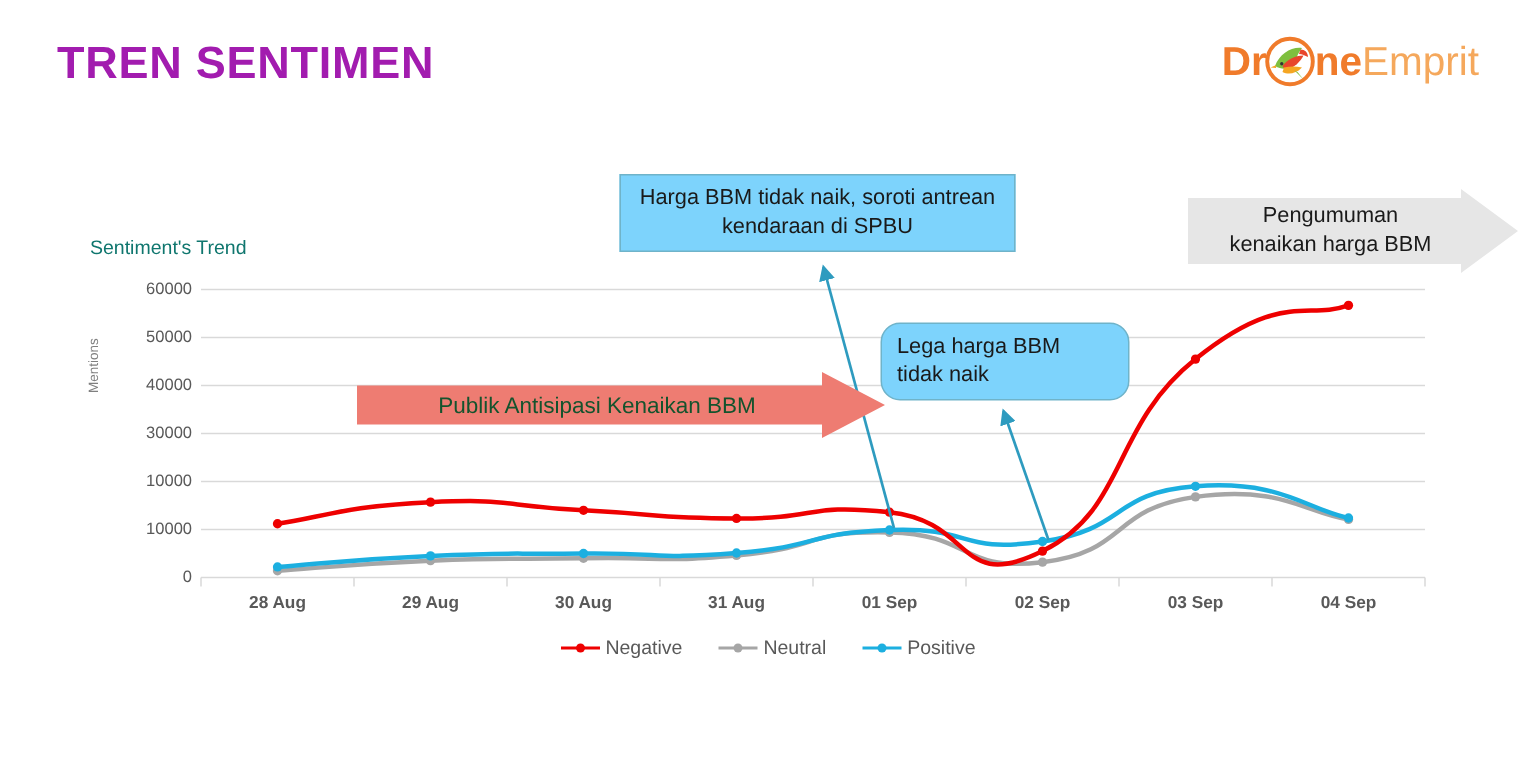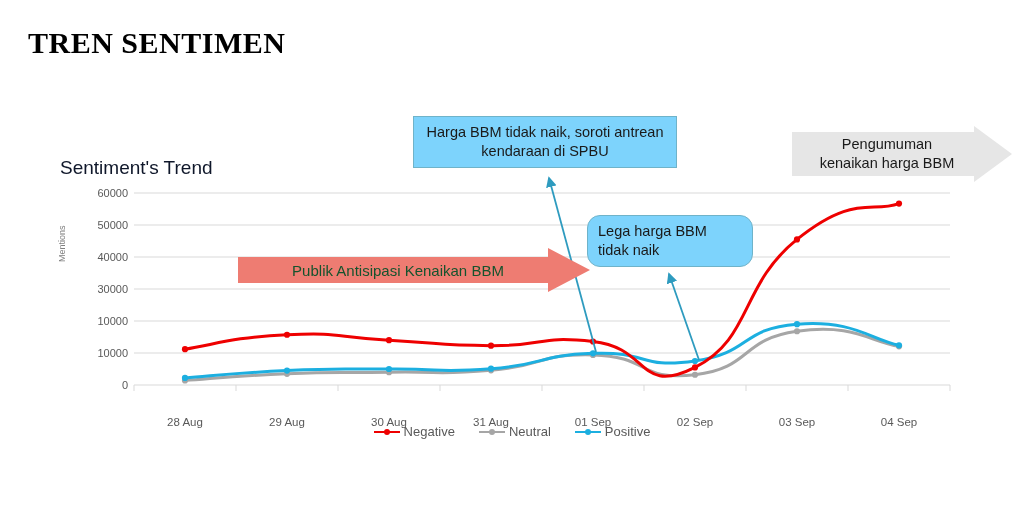--- a/index.html
+++ b/index.html
@@ -12,28 +12,27 @@
     width: 1024px;
     height: 515px;
     background: #ffffff;
     font-family: "Liberation Sans", sans-serif;
     overflow: hidden;
   }
 
   
   #slide-title {
     position: absolute;
-    left: 28px;
+    left: 38px;
     top: 26px;
     font-size: 30px;
     font-weight: bold;
-    color: #000000;
+    color: #a21caf;
     letter-spacing: 0.5px;
     white-space: nowrap;
-    font-family: Liberation Serif, serif;
   }
 
   
   #logo {
     position: absolute;
     right: 38px;
     top: 20px;
     height: 42px;
     display: flex;
     align-items: center;
@@ -58,22 +57,22 @@
     position: absolute;
     left: 0;
     top: 0;
     width: 1024px;
     height: 515px;
   }
   #chart-title {
     position: absolute;
     left: 60px;
     top: 157px;
-    font-size: 19px;
-    color: #0f172a;
+    font-size: 13px;
+    color: #0f766e;
     white-space: nowrap;
   }
   #y-axis-title {
     position: absolute;
     left: 57px;
     top: 262px;
     font-size: 9px;
     color: #808080;
     transform: rotate(-90deg);
     transform-origin: left top;
@@ -91,26 +90,27 @@
   }
   #y-ticks {
     position: absolute;
     left: 68px;
     top: 0;
     width: 60px;
     height: 515px;
   }
   .x-tick {
     position: absolute;
-    top: 416px;
+    top: 396px;
     font-size: 11.5px;
     color: #595959;
     text-align: center;
     transform: translateX(-50%);
     white-space: nowrap;
+    font-weight: bold;
   }
 
   
   #legend {
     position: absolute;
     left: 0;
     top: 424px;
     width: 1024px;
     display: flex;
     justify-content: center;
@@ -214,20 +214,37 @@
 
   svg { display: block; }
 </style>
 </head>
 <body>
 
 <div id="slide">
 
   <div id="slide-title">TREN SENTIMEN</div>
 
+  <div id="logo">
+    <span class="logo-dr">Dr</span>
+    <span class="logo-bird">
+      <svg width="34" height="34" viewBox="0 0 34 34">
+        <circle cx="17" cy="17" r="15.2" fill="none" stroke="#F07B2B" stroke-width="2.6"></circle>
+        <path d="M7 20 C10 12, 18 7, 25 8 C22 12, 21 15, 20 19 C17 22, 12 23, 7 20 Z" fill="#7FBF3F"></path>
+        <path d="M12 20 C15 16, 20 13, 26 13 C24 17, 20 21, 14 23 Z" fill="#E8452C"></path>
+        <path d="M13 21 C17 20, 21 20, 25 21 C21 25, 16 26, 12 24 Z" fill="#F5A623"></path>
+        <path d="M24 9 C27 9, 29 11, 29 14 C27 13, 25 12, 23 12 Z" fill="#E8452C"></path>
+        <circle cx="11.5" cy="18.5" r="1.1" fill="#333"></circle>
+        <path d="M7.5 19.5 L4 21 L7.8 21.4 Z" fill="#F5A623"></path>
+        <path d="M20 23 L26 29 L22 24 Z" fill="#7FBF3F"></path>
+      </svg>
+    </span>
+    <span class="logo-ne">ne</span>
+    <span class="logo-emprit">Emprit</span>
+  </div>
 
   <div id="chart">
 
     <div id="chart-title">Sentiment's Trend</div>
     <div id="y-axis-title">Mentions</div>
 
     <div id="y-ticks">
         <div class="y-tick" style="top: 385px;">0</div>
         <div class="y-tick" style="top: 353px;">10000</div>
         <div class="y-tick" style="top: 321px;">10000</div>

